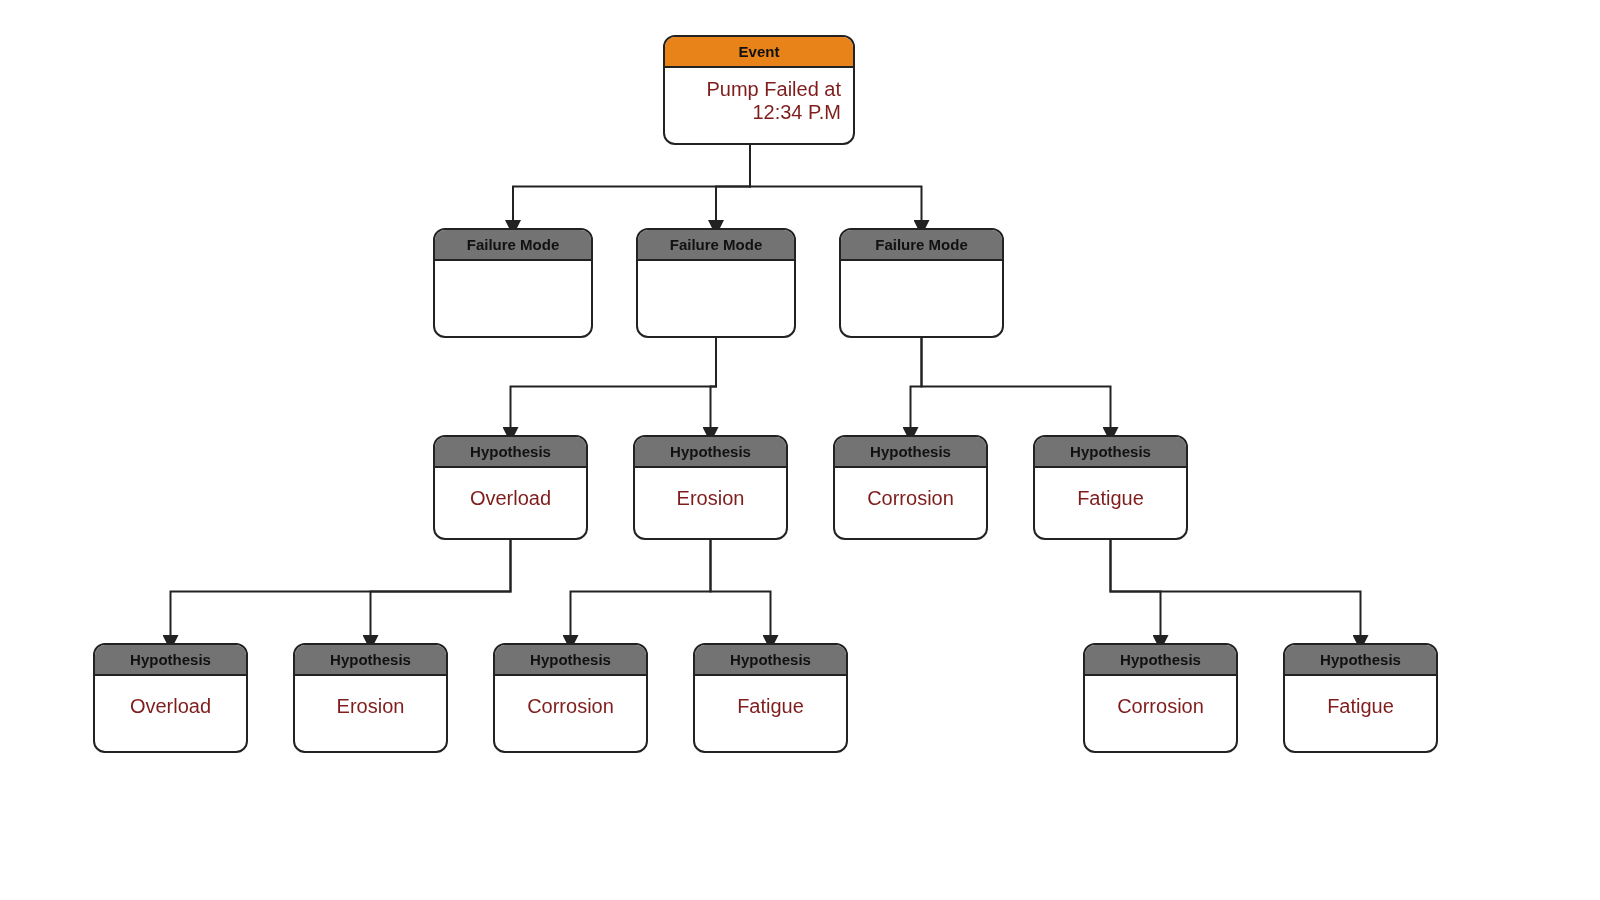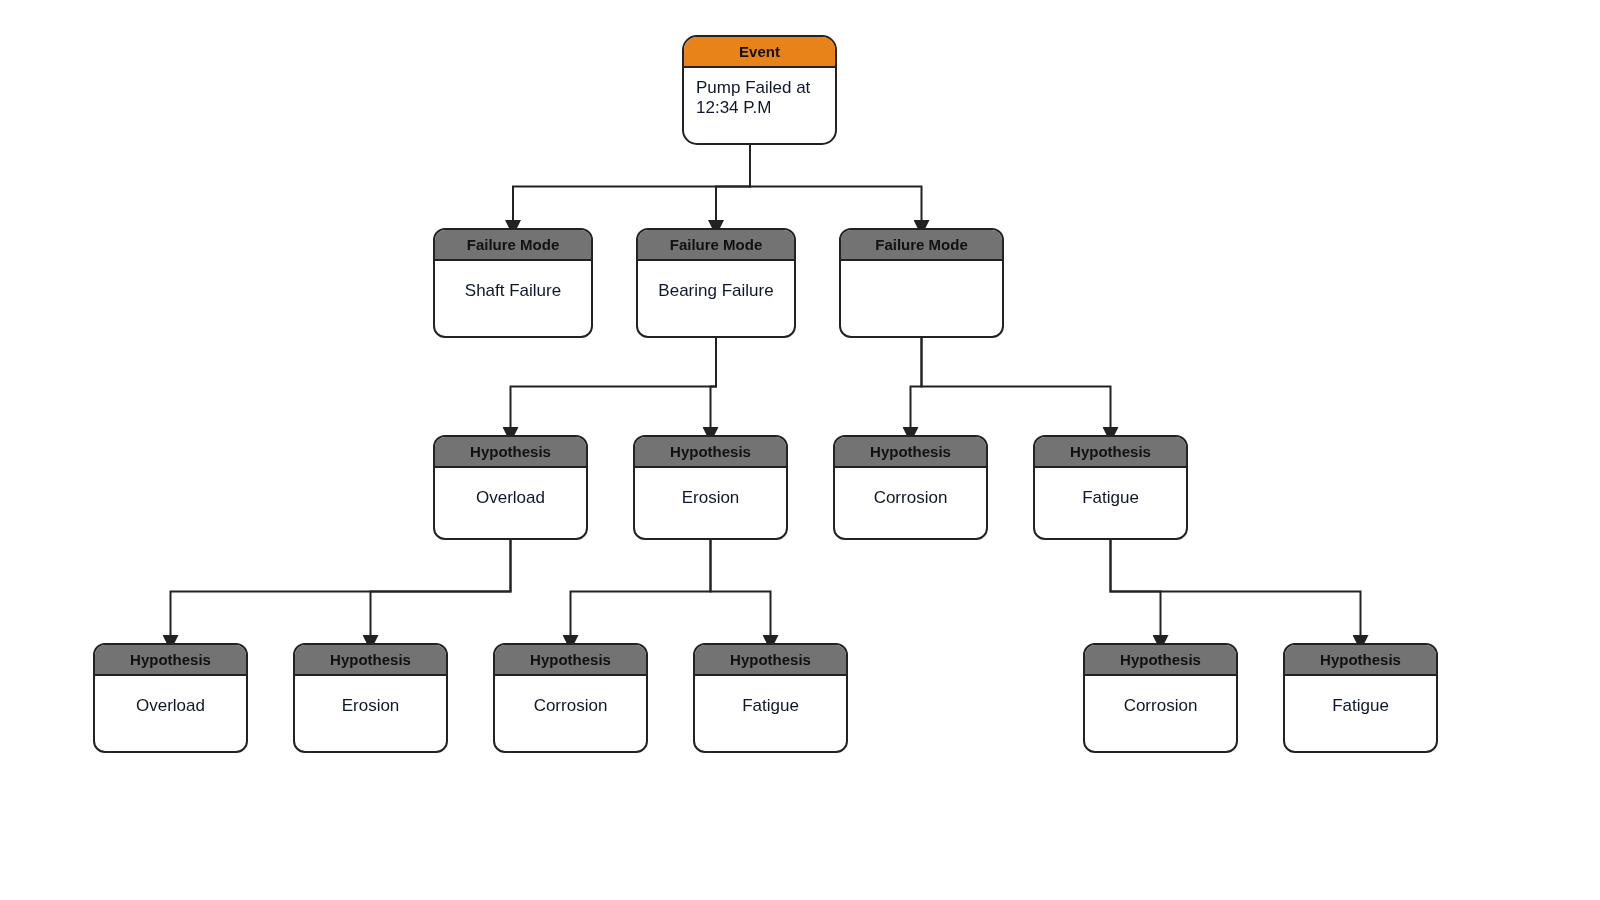--- a/index.html
+++ b/index.html
@@ -43,23 +43,23 @@
       color: #111;
       border-bottom: 2px solid #222;
     }
 
     .node-header.orange-dark {
       background: #E8831A;
     }
 
     .node-body {
       padding: 10px 12px;
-      font-size: 17px;
-      text-align: left;
-      color: #0f172a;
+      font-size: 20px;
+      text-align: right;
+      color: #7f1d1d;
       display: flex;
       align-items: center;
       justify-content: center;
       min-height: 60px;
     }
   </style>
 </head>
 <body>
 
 <div class="tree-container">
@@ -113,31 +113,29 @@
       <path d="M 921.5 338 L 921.5 386.5 L 910.5 386.5 L 910.5 435" stroke="#222" stroke-width="2" fill="none" marker-end="url(#arrow-fm3-h3)"></path>
       <path d="M 921.5 338 L 921.5 386.5 L 1110.5 386.5 L 1110.5 435" stroke="#222" stroke-width="2" fill="none" marker-end="url(#arrow-fm3-h4)"></path>
       <path d="M 510.5 540 L 510.5 591.5 L 170.5 591.5 L 170.5 643" stroke="#222" stroke-width="2" fill="none" marker-end="url(#arrow-h1-h1a)"></path>
       <path d="M 510.5 540 L 510.5 591.5 L 370.5 591.5 L 370.5 643" stroke="#222" stroke-width="2" fill="none" marker-end="url(#arrow-h1-h1b)"></path>
       <path d="M 710.5 540 L 710.5 591.5 L 570.5 591.5 L 570.5 643" stroke="#222" stroke-width="2" fill="none" marker-end="url(#arrow-h2-h1c)"></path>
       <path d="M 710.5 540 L 710.5 591.5 L 770.5 591.5 L 770.5 643" stroke="#222" stroke-width="2" fill="none" marker-end="url(#arrow-h2-h1d)"></path>
       <path d="M 1110.5 540 L 1110.5 591.5 L 1160.5 591.5 L 1160.5 643" stroke="#222" stroke-width="2" fill="none" marker-end="url(#arrow-h4-h4a)"></path>
       <path d="M 1110.5 540 L 1110.5 591.5 L 1360.5 591.5 L 1360.5 643" stroke="#222" stroke-width="2" fill="none" marker-end="url(#arrow-h4-h4b)"></path>
     </svg>
   <div id="nodes-container">
-      <div class="node" style="left: 682px; top: 35px; width: 155px; min-height: 110px; border-radius: 15px;">
+      <div class="node" style="left: 663px; top: 35px; width: 192px; min-height: 110px;">
     <div class="node-header orange-dark">Event</div>
     <div class="node-body">Pump Failed at 12:34 P.M</div>
   </div>
       <div class="node" style="left: 433px; top: 228px; width: 160px; min-height: 110px;">
     <div class="node-header">Failure Mode</div>
-    <div class="node-body">Shaft Failure</div>
   </div>
       <div class="node" style="left: 636px; top: 228px; width: 160px; min-height: 110px;">
     <div class="node-header">Failure Mode</div>
-    <div class="node-body">Bearing Failure</div>
   </div>
       <div class="node" style="left: 839px; top: 228px; width: 165px; min-height: 110px;">
     <div class="node-header">Failure Mode</div>
   </div>
       <div class="node" style="left: 433px; top: 435px; width: 155px; min-height: 105px;">
     <div class="node-header">Hypothesis</div>
     <div class="node-body">Overload</div>
   </div>
       <div class="node" style="left: 633px; top: 435px; width: 155px; min-height: 105px;">
     <div class="node-header">Hypothesis</div>

